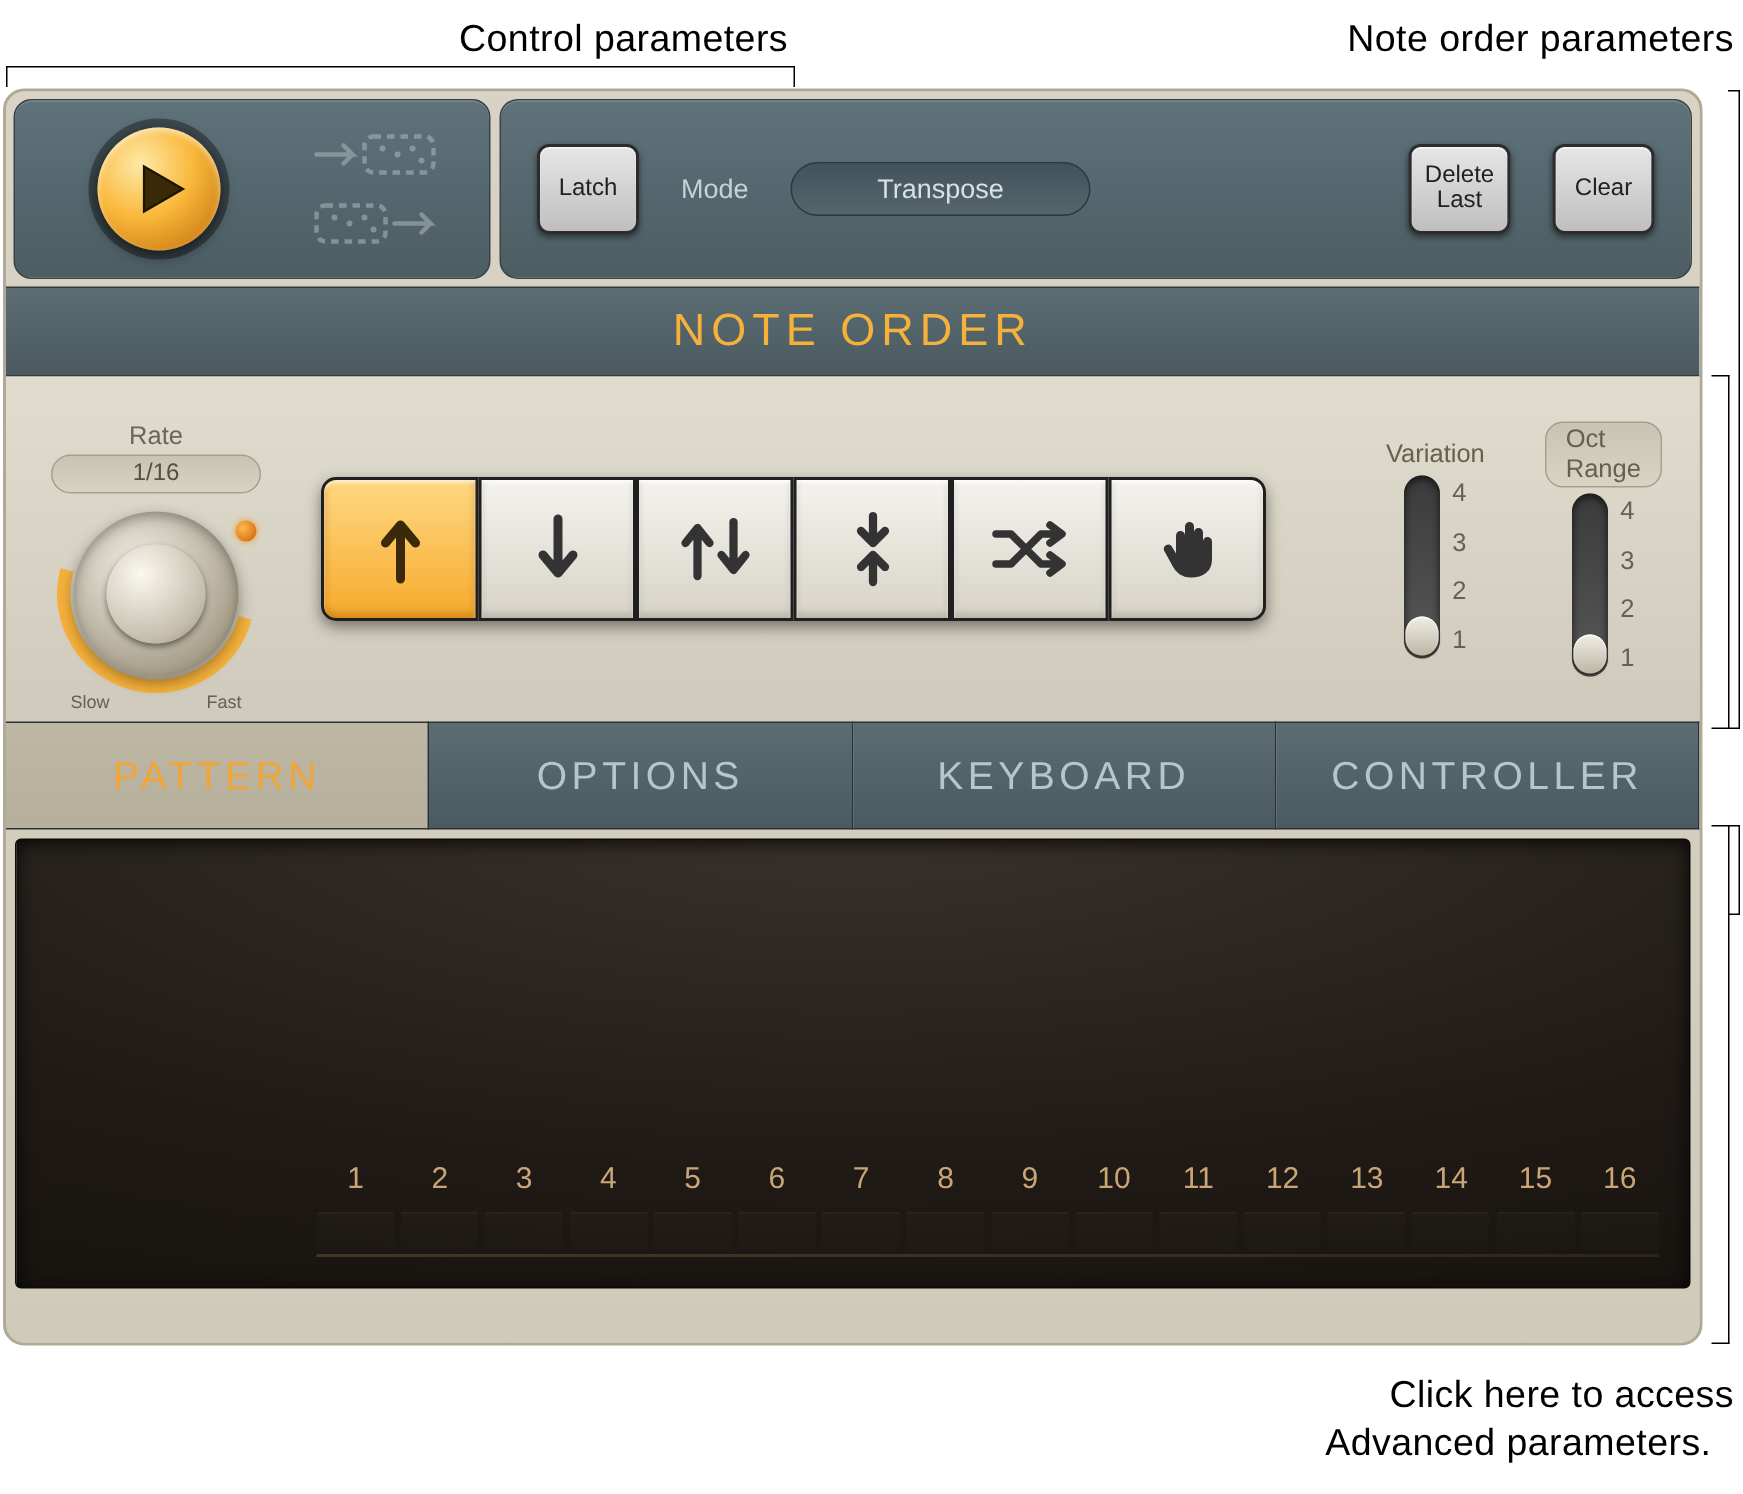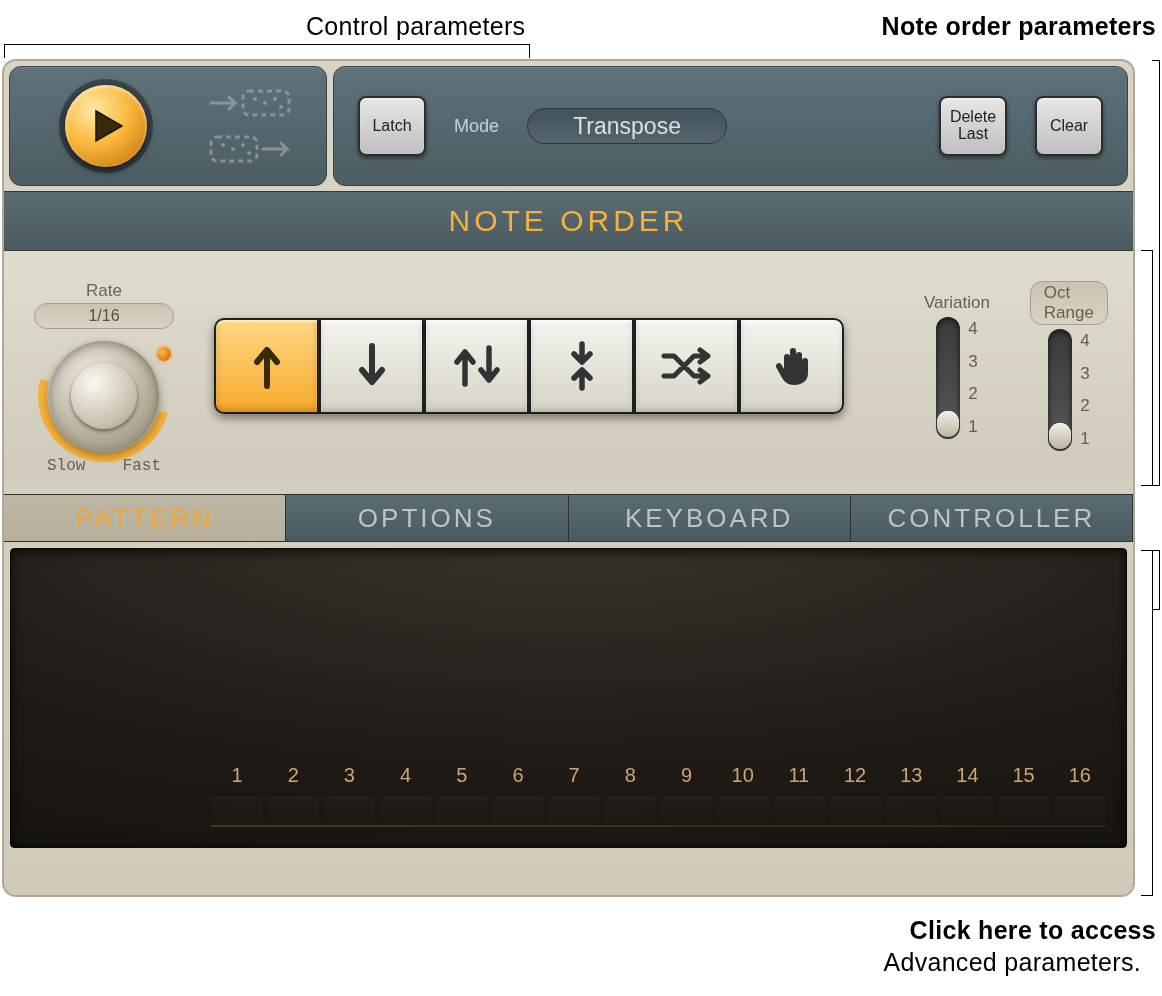--- a/index.html
+++ b/index.html
@@ -78,21 +78,21 @@
   }
 
   .mode-label {
     color:#c7d2d6;font-size:18px;
   }
   .mode-pill {
     width: 200px; height: 36px;
     background: linear-gradient(#42525a,#55666d);
     border-radius: 18px;
     border:1px solid #2d373c;
-    color:#d8e0e3;font-size:23px;
+    color:#d8e0e3;font-size:18px;
     display:flex;align-items:center;justify-content:center;
     cursor:pointer;
   }
   .spacer { flex:1; }
 
   
   .note-order {
     margin-top: 5px;
   }
   .section-header {
@@ -150,21 +150,21 @@
     border-bottom-color:#f5b13a;border-left-color:#f5b13a;
     transform:rotate(-30deg);
     pointer-events:none;
   }
   .knob-led {
     position:absolute; right:-12px; top:6px;
     width:14px;height:14px;border-radius:50%;
     background:radial-gradient(circle at 35% 35%, #ffb850,#c75e00);
     box-shadow:0 0 4px #f59a1a;
   }
-  .knob-min,.knob-max{ color:#66604f;font-size:16px;position:absolute;bottom:-24px;font-family:Liberation Mono, monospace;}
+  .knob-min,.knob-max{ color:#66604f;font-size:12px;position:absolute;bottom:-24px;}
   .knob-min{left:-2px;} .knob-max{right:-2px;}
 
   .dir-buttons {
     display:flex;gap:0;
     box-shadow: 0 4px 10px rgba(0,0,0,0.45);
     border-radius:10px;
   }
   .dir-btn {
     width:105px;height:96px;
     background:linear-gradient(#f5f3ee,#d7d3c8);
@@ -204,21 +204,21 @@
     cursor:pointer;
   }
   .slider-row{display:flex;gap:8px;align-items:center;}
   .slider-ticks{
     display:flex;flex-direction:column;justify-content:space-between;
     height:122px;color:#66604f;font-size:17px;padding:2px 0;
   }
 
   
   .tabs {
-    display:flex;height:48px;margin-top:13px;
+    display:flex;height:72px;
   }
   .tab {
     flex:1;display:flex;align-items:center;justify-content:center;
     font-size:26px;letter-spacing:3px;
     cursor:pointer;
     border-top:1px solid #2b3236;border-bottom:1px solid #2b3236;
     border-right:1px solid #2b3236;
   }
   .tab.inactive{
     background:linear-gradient(#5b6c73,#495a60);
@@ -274,22 +274,22 @@
   }
   .step-baseline{
     position:absolute;left:200px;right:20px;bottom:20px;height:2px;
     background:linear-gradient(to right, rgba(160,130,90,0.3), rgba(160,130,90,0.15));
   }
 </style>
 </head>
 <body>
 
 <div class="callout" style="left:306px;top:12px;">Control parameters</div>
-<div class="callout" style="right:6px;top:12px;text-align:right;font-weight:bold;">Note order parameters</div>
-<div class="callout" style="right:6px;top:916px;text-align:left;font-weight:bold;">Click here to access</div>
+<div class="callout" style="right:6px;top:12px;text-align:right;">Note order parameters</div>
+<div class="callout" style="right:6px;top:916px;text-align:left;">Click here to access</div>
 <div class="callout" style="right:21px;top:948px;text-align:right;">Advanced parameters.</div>
 
 <div style="position:absolute;left:4px;top:44px;width:526px;height:14px;border:1px solid #000;border-bottom:none;"></div>
 <div style="position:absolute;left:1141px;top:250px;width:12px;height:236px;border:1px solid #000;border-left:none;"></div>
 <div style="position:absolute;left:1152px;top:60px;width:8px;height:426px;border:1px solid #000;border-left:none;"></div>
 <div style="position:absolute;left:1141px;top:550px;width:12px;height:346px;border:1px solid #000;border-left:none;"></div>
 <div style="position:absolute;left:1152px;top:550px;width:8px;height:60px;border:1px solid #000;border-left:none;"></div>
 
 <div class="plugin">
 

